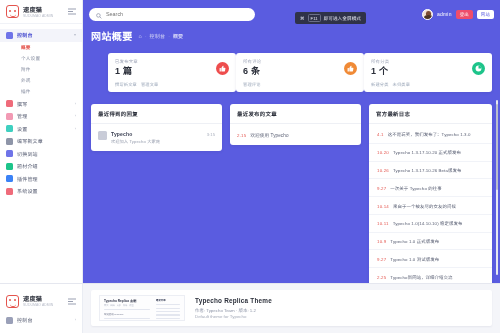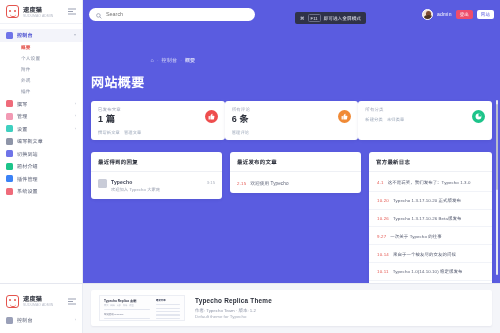--- a/index.html
+++ b/index.html
@@ -180,32 +180,33 @@
   }
   .pill-red { background: #ef4d6b; color: #ffffff; }
   .pill-white { background: #ffffff; color: #5a5ce0; }
 
   
   .pagehead {
     display: flex; align-items: center; gap: 6px;
     padding: 0 8px 6px 8px;
   }
   .page-title {
-    font-size: 13px; font-weight: bold; color: #ffffff; letter-spacing: .4px; margin-top: 44px;
+    font-size: 10px; font-weight: bold; color: #ffffff; letter-spacing: .4px;
   }
   .crumbs { display: flex; align-items: center; gap: 3px; }
   .crumb-home { color: #d5d6f5; font-size: 5.5px; line-height: 6px; }
   .crumb { font-size: 5px; color: #d5d6f5; letter-spacing: .2px; }
   .crumb-sep { font-size: 5px; color: #a9abe8; }
   .crumb.current { color: #ffffff; }
 
   
   .stats {
     display: flex; 
     padding: 4px 8px;
+    margin-left: 17px;
   }
   .stat-card {
     flex: 1;
     background: #ffffff;
     border-radius: 3px;
     padding: 6px 7px 5px 7px;
     position: relative;
     min-height: 36px;
     box-shadow: 0 1px 3px rgba(40,40,90,.10);
   }
@@ -497,20 +498,21 @@
           <div class="stat-badge badge-orange">
             <svg width="7" height="7" viewBox="0 0 12 12">
                 <path d="M4 11V5l2.2-3.4a.9.9 0 0 1 1.6.7L7.3 4.6H10a1 1 0 0 1 1 1.2l-.7 4A1 1 0 0 1 9.3 11H4z" fill="#fff"></path>
                 <rect x="1" y="5" width="2.2" height="6" rx=".5" fill="#fff"></rect>
               </svg>
           </div>
         </div>
 
         <div class="stat-card">
           <div class="stat-label">所有分类</div>
+          <div class="stat-value">1 个</div>
           <div class="stat-links">
             <span class="stat-link">新建分类</span>
             <span class="stat-link">未归类章</span>
           </div>
           <div class="stat-badge badge-green">
             <svg width="7" height="7" viewBox="0 0 12 12">
                 <circle cx="6" cy="6" r="5" fill="#fff"></circle>
                 <path d="M6 6V1a5 5 0 0 1 5 5z" fill="#1dc48a"></path>
               </svg>
           </div>

